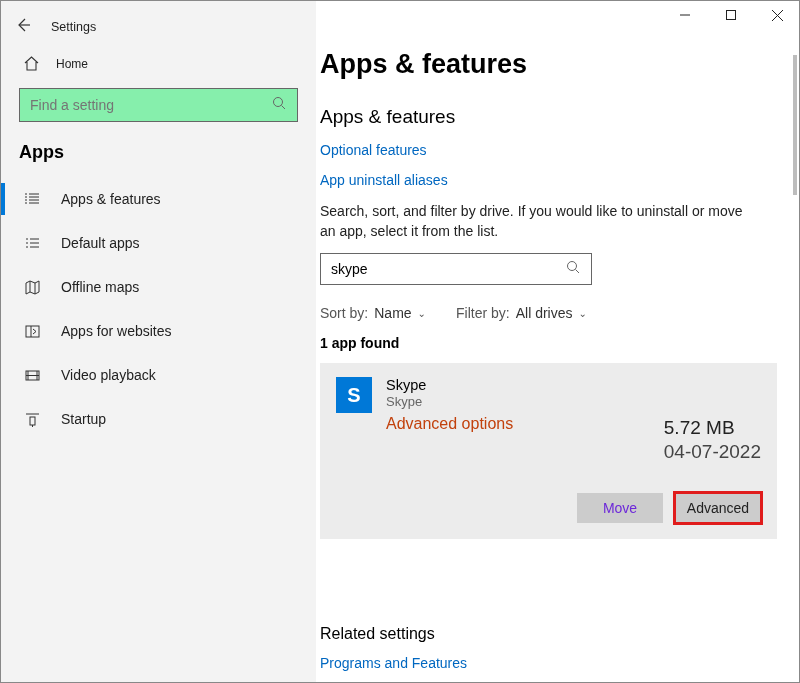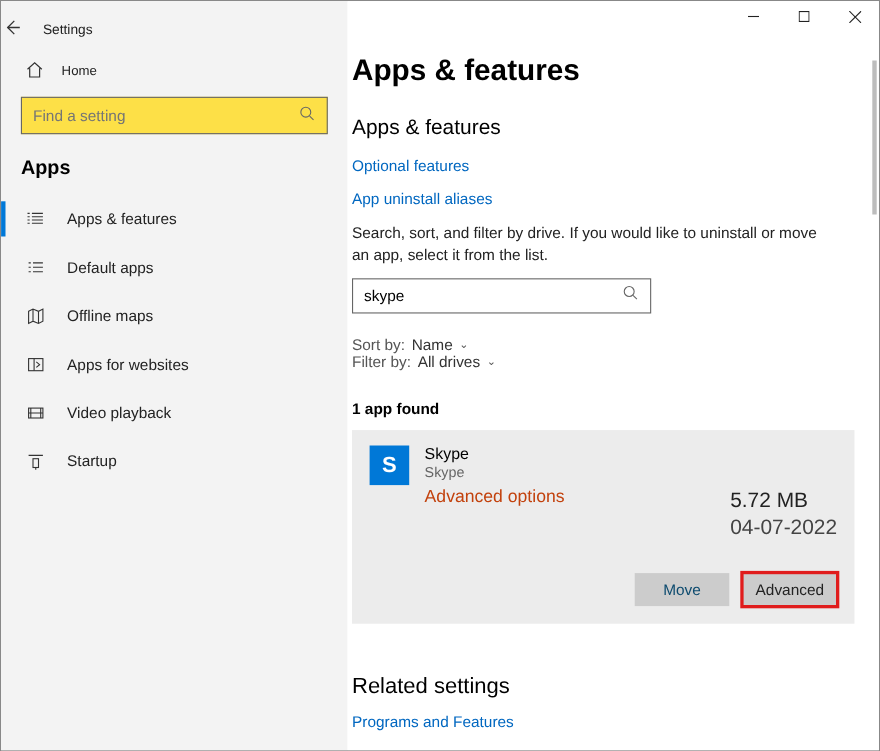--- a/index.html
+++ b/index.html
@@ -1,60 +1,60 @@
 <!DOCTYPE html>
 <html><head>
 <meta charset="utf-8">
 <style>
   * { box-sizing: border-box; margin: 0; padding: 0; font-family: "Segoe UI", Arial, sans-serif; }
   body { width: 800px; height: 683px; background: #fff; overflow: hidden; position: relative; }
   .window { display: flex; width: 100%; height: 100%; border: 1px solid #888; }
   .sidebar { width: 315px; background: #f3f3f3; display: flex; flex-direction: column; padding-top: 8px; position:relative;}
-  .titlebar { display: flex; align-items: center; height: 36px; }
+  .titlebar { display: flex; align-items: center; height: 36px; padding-left: 12px; }
   .back-arrow { width: 20px; text-align:center; font-size:16px; color:#333; }
   .app-title { margin-left: 18px; font-size: 12.5px; color:#222; }
   .win-controls { position:absolute; top:0; right:0; display:flex; z-index:10;}
   .win-btn { width:46px; height:30px; display:flex; align-items:center; justify-content:center; font-size:14px; color:#222; }
   .home-row { display:flex; align-items:center; padding: 10px 18px 6px 22px; font-size:12px; color:#222; }
   .home-row svg { margin-right: 16px; }
-  .search-box { margin: 10px 18px 14px 18px; height: 34px; border:1px solid #666; background:#fde047; display:flex; align-items:center; padding: 0 10px; justify-content: space-between;}
+  .search-box { margin: 10px 18px 14px 18px; height: 34px; border:1px solid #666; background:#86efac; display:flex; align-items:center; padding: 0 10px; justify-content: space-between;}
   .search-box input { border:none; outline:none; font-size:14px; flex:1; color:#555; background:transparent;}
   .search-box .sicon { color:#555; font-size:14px; }
   .section-label { font-weight:600; font-size:18px; padding: 6px 18px 14px 18px; }
   .nav-item { display:flex; align-items:center; height:44px; padding-left: 22px; font-size:14px; color:#222; position:relative;}
   .nav-item .nicon { width:18px; height:18px; margin-right:20px; display:flex; align-items:center; justify-content:center;}
   .nav-item.active::before { content:""; position:absolute; left:0; top:6px; bottom:6px; width:4px; background:#0078d7;}
   .main { flex:1; background:#fff; position:relative; padding: 38px 22px 0 0; overflow:hidden;}
   .main-inner { padding-left: 4px; height:100%; overflow-y:hidden;}
   .page-title { font-size:27px; font-weight:600; margin: 10px 0 26px 0;}
   .sub-title { font-size:19px; font-weight:400; margin-bottom:14px;}
   .link { color:#0067c0; font-size:14px; margin-bottom:14px; display:block;}
   .desc { font-size:14px; color:#222; margin: 12px 0 12px 0; line-height:1.4; max-width: 430px;}
   .app-search { width:272px; height:32px; border:1px solid #666; display:flex; align-items:center; padding:0 10px; margin-bottom: 20px; justify-content:space-between;}
   .app-search input { border:none; outline:none; font-size:14px; flex:1; }
-  .sort-row { display:flex; font-size:14px; color:#333; margin-bottom:26px;flex-direction:column;}
+  .sort-row { display:flex; font-size:14px; color:#333; margin-bottom:14px;}
   .sort-seg { display:flex; align-items:center; margin-right:30px;}
   .sort-label { color:#555; margin-right:6px;}
   .chev { margin-left:6px; font-size:10px; color:#555;}
   .found { font-size:14px; margin-bottom:12px;font-weight:bold;}
   .app-card { background:#ececec; padding: 14px 16px 16px 16px; }
   .app-top { display:flex; }
   .app-icon { width:36px; height:36px; background:#0078d7; display:flex; align-items:center; justify-content:center; margin-right:14px;}
   .app-icon .s { color:#fff; font-weight:bold; font-size:20px; font-family: Arial;}
   .app-info { flex:1;}
   .app-name { font-size:14.5px; }
   .app-pub { font-size:13px; color:#666; margin-top:1px;}
   .adv { color:#c2410c; font-size:16px; margin-top:6px; display:inline-block;}
   .app-meta { text-align:left; font-size:19px; color:#222;margin-top:40px;}
   .app-date { color:#444; margin-top:2px; display:block;}
   .btn-row { display:flex; justify-content:flex-end; margin-top:30px; gap:12px;}
   .btn { width:86px; height:30px; background:#ccc; border:none; font-size:14px; display:flex; align-items:center; justify-content:center;}
-  .btn.move { color:#0c4a6e;}
+  .btn.move { color:#6d28d9;}
   .btn.uninstall { outline: 3px solid #e01c1c; outline-offset: -1px; color:#222;}
-  .related-h { font-size:20px; font-weight:400; margin-top:46px; margin-bottom:12px;}
+  .related-h { font-size:16px; font-weight:400; margin-top:86px; margin-bottom:12px;}
   .scrollbar { position:absolute; right:2px; top:54px; width:4px; height:140px; background:#bdbdbd;}
 </style>
 </head>
 <body>
 
 <div class="window">
   <div class="win-controls">
     <div class="win-btn">
       <svg width="10" height="10">
           <line x1="0" y1="5" x2="10" y2="5" stroke="#222" stroke-width="1"></line>

